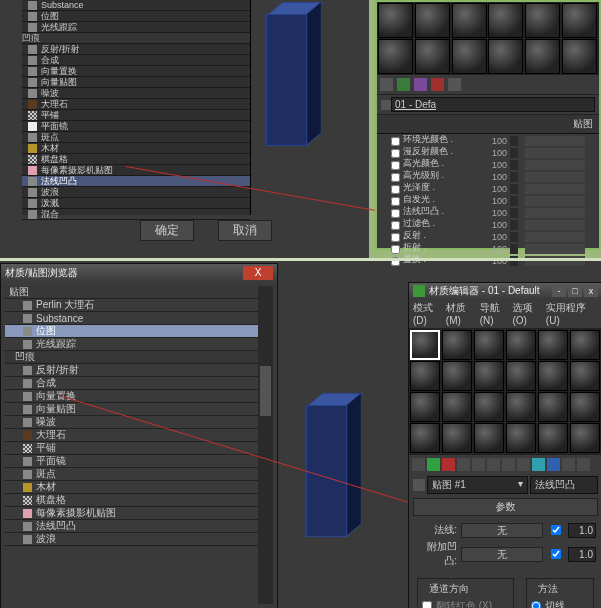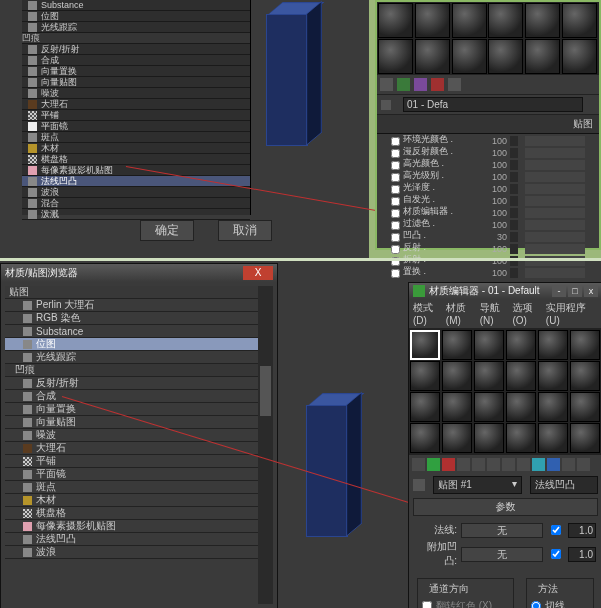--- a/index.html
+++ b/index.html
@@ -121,23 +121,24 @@
     border-top: 1px solid #222;
     border-bottom: 1px solid #222;
     font-size: 10px;
   }
   .name-input {
     background: #2a2a2a;
     border: 1px solid #111;
     color: #ccc;
     font-size: 10px;
     flex: 1;
-    margin: 0 12px;
+    margin: 0 0;
     height: 13px;
     padding: 0 3px;
+    text-decoration: underline;
   }
   .param-head {
     background: #333;
     text-align: right;
     padding: 2px 6px;
     font-size: 10px;
     border-bottom: 1px solid #111;
   }
   .param-row {
     display: flex;
@@ -470,25 +471,25 @@
     <div class="row sel">
       <span class="swatch sw-grey"></span>
       <span>法线凹凸</span>
     </div>
     <div class="row">
       <span class="swatch sw-grey"></span>
       <span>波浪</span>
     </div>
     <div class="row">
       <span class="swatch sw-grey"></span>
+      <span>泼溅</span>
+    </div>
+    <div class="row">
+      <span class="swatch sw-grey"></span>
       <span>混合</span>
-    </div>
-    <div class="row">
-      <span class="swatch sw-grey"></span>
-      <span>泼溅</span>
     </div>
   </div>
 <div class="btn-row">
   <button class="btn">确定</button>
   <button class="btn">取消</button>
 </div>
 
 <div class="vp-box" style="left:256px; top:4px;">
   <div class="box3d">
     <div class="face top"></div>
@@ -564,36 +565,29 @@
       </div>
       <div class="param-row">
         <input type="checkbox" style="">
         <span class="param-label">自发光 .</span>
         <span class="param-val">100</span>
         <span class="spinner"></span>
         <span class="param-btn"></span>
       </div>
       <div class="param-row">
         <input type="checkbox" style="">
-        <span class="param-label">材质编辑器 .</span>
+        <span class="param-label">法线凹凸 .</span>
         <span class="param-val">100</span>
         <span class="spinner"></span>
         <span class="param-btn"></span>
       </div>
       <div class="param-row">
         <input type="checkbox" style="">
         <span class="param-label">过滤色 .</span>
         <span class="param-val">100</span>
-        <span class="spinner"></span>
-        <span class="param-btn"></span>
-      </div>
-      <div class="param-row">
-        <input type="checkbox" style="">
-        <span class="param-label">凹凸 .</span>
-        <span class="param-val">30</span>
         <span class="spinner"></span>
         <span class="param-btn"></span>
       </div>
       <div class="param-row">
         <input type="checkbox" style="">
         <span class="param-label">反射 .</span>
         <span class="param-val">100</span>
         <span class="spinner"></span>
         <span class="param-btn"></span>
       </div>
@@ -622,24 +616,20 @@
     <span class="dlg-close">X</span>
   </div>
   <div class="dlg-body">
     <div id="dlgTree">
         <div class="trow cat0">
           <span>贴图</span>
         </div>
         <div class="trow">
           <span class="swatch sw-grey"></span>
           <span>Perlin 大理石</span>
-        </div>
-        <div class="trow">
-          <span class="swatch sw-grey"></span>
-          <span>RGB 染色</span>
         </div>
         <div class="trow">
           <span class="swatch sw-grey"></span>
           <span>Substance</span>
         </div>
         <div class="trow sel">
           <span class="swatch sw-grey"></span>
           <span>位图</span>
         </div>
         <div class="trow">
@@ -770,21 +760,21 @@
     <span class="ti"></span>
     <span class="ti"></span>
     <span class="ti"></span>
     <span class="ti"></span>
     <span class="ti"></span>
     <span class="ti cyan"></span>
     <span class="ti blue"></span>
     <span class="ti"></span>
     <span class="ti"></span>
   </div>
-  <div style="display:flex; gap:8px; padding:2px 4px; align-items:center;justify-content:center;">
+  <div style="display:flex; gap:2px; padding:2px 4px; align-items:center;justify-content:center;">
     <span class="ti" style="width:12px;height:12px;background:#555;"></span>
     <div class="drop">
         <span>贴图 #1</span>
         <span>▾</span>
       </div>
     <div class="drop" style="flex:0 0 58px">法线凹凸</div>
   </div>
   <div class="rollup">参数</div>
   <div class="param-area">
     <div class="prow">

